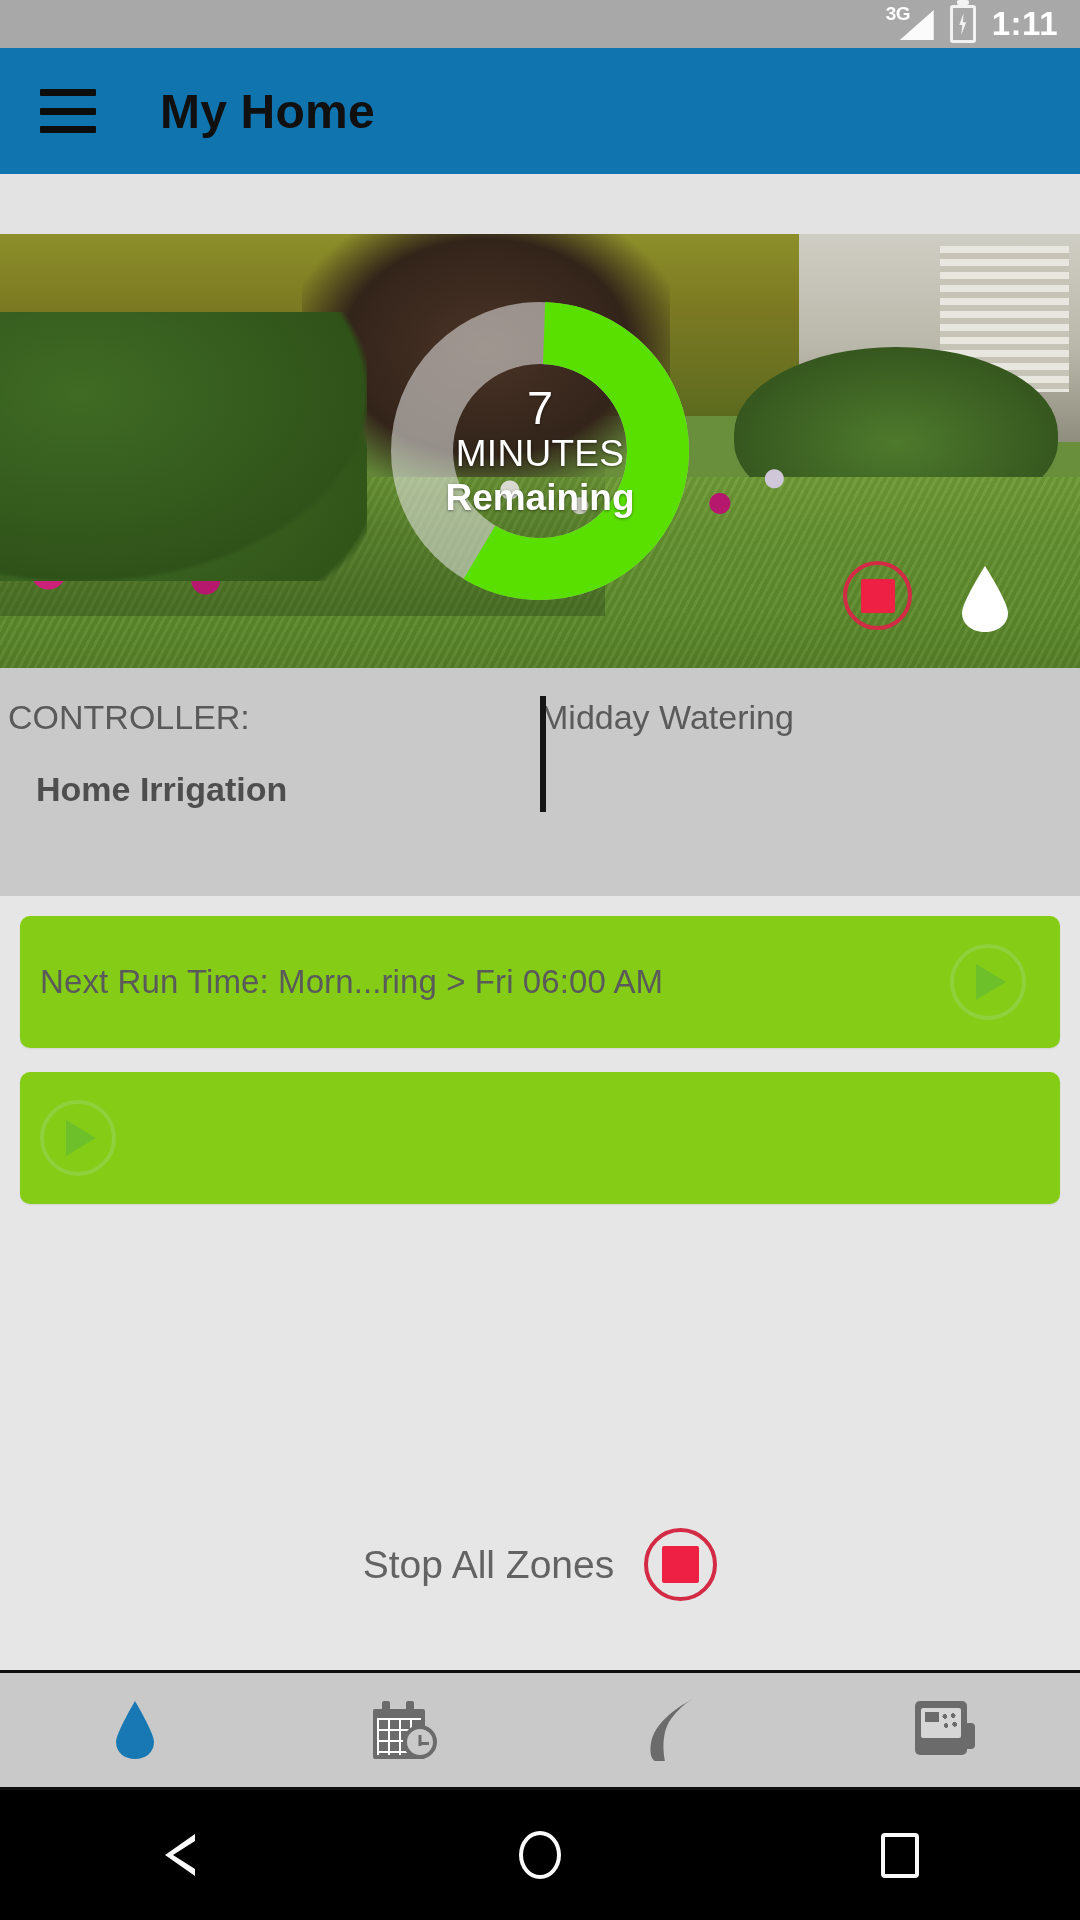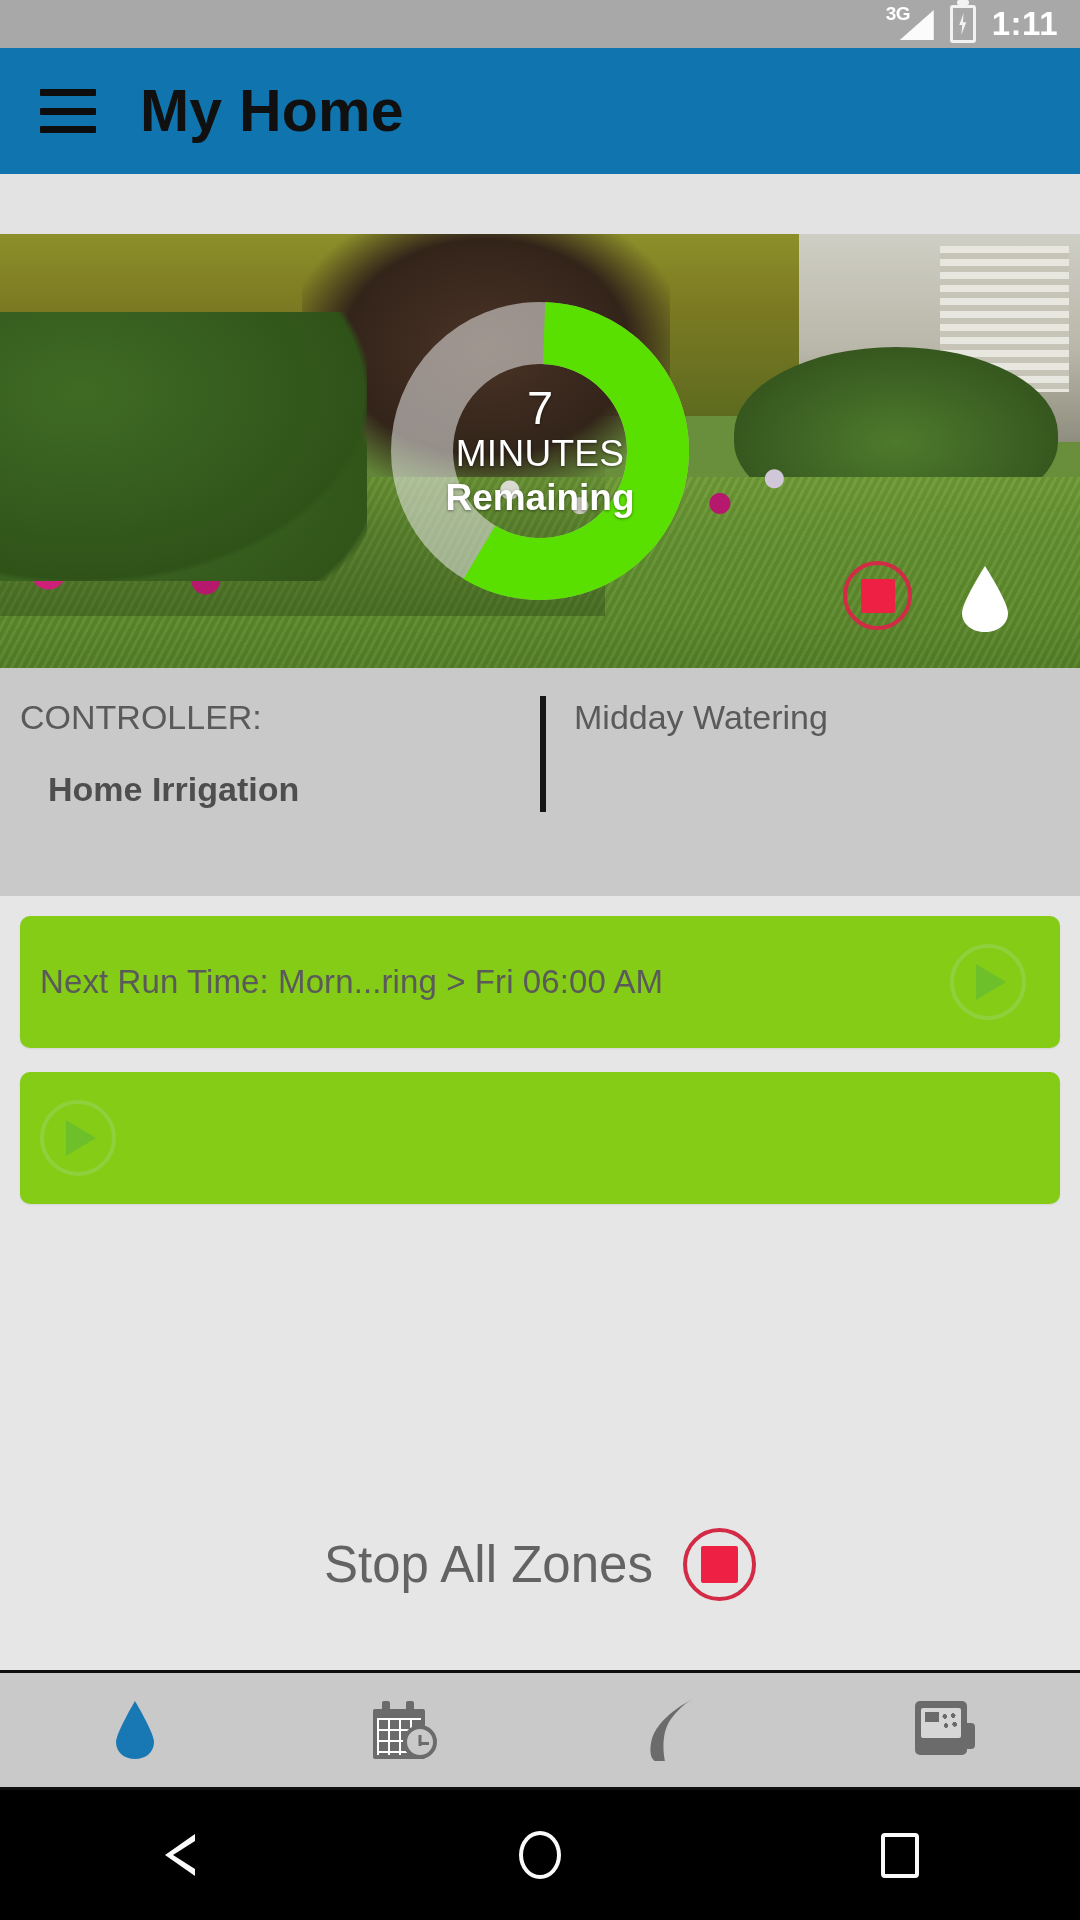--- a/index.html
+++ b/index.html
@@ -53,21 +53,21 @@
     height:126px; width:100%;
     background:#1075ae;
     display:flex; align-items:center;
     padding-left:40px;
     box-shadow:0 2px 3px rgba(0,0,0,.25);
   }
   #hamburger{ width:56px; height:44px; display:flex; flex-direction:column;
               justify-content:space-between; cursor:pointer; }
   #hamburger span{ display:block; height:7px; background:#0d0d0d; border-radius:1px; }
   #app-title{
-    margin-left:44px; font-size:59px; font-weight:700; color:#101010;
+    margin-left:64px; font-size:48px; font-weight:700; color:#101010;
     letter-spacing:.2px;
   }
 
   
   #gap-strip{ height:60px; background:#e3e3e3; width:100%; }
 
   
   #hero{
     position:relative; width:100%; height:434px; overflow:hidden;
     background:#6a8f3c;
@@ -170,26 +170,26 @@
     background:#ffffff;
     clip-path:path("M23 0 C23 0 46 36 46 47 C46 58.6 35.7 66 23 66 C10.3 66 0 58.6 0 47 C0 36 23 0 23 0 Z");
   }
 
   
   #controller-info{
     width:100%; height:228px; background:#c9c9c9;
     display:flex; align-items:flex-start; position:relative;
     padding-top:32px;
   }
-  #ci-left{ width:540px; padding-left:20px; }
+  #ci-left{ width:540px; padding-left:8px; }
   #ci-divider{
     position:absolute; left:540px; top:28px;
     width:6px; height:116px; background:#151515;
   }
-  #ci-right{ padding-left:34px; }
+  #ci-right{ }
   .ci-line1{ font-size:34px; color:#5a5a5a; line-height:1.0; }
   .ci-line2{ font-size:34px; color:#5a5a5a; line-height:1.0; margin-top:38px;margin-left:28px; }
   #ci-controller-name{ font-weight:700; color:#4e4e4e; }
 
   
   #runtime-list{ padding:20px 20px 0 20px; }
   .run-row{
     height:132px; background:#84cc16; border-radius:10px;
     display:flex; align-items:center; justify-content:space-between;
     padding:0 34px 0 20px; margin-bottom:24px;
@@ -208,21 +208,21 @@
     border-top:18px solid transparent;
     border-bottom:18px solid transparent;
   }
 
   
   #stop-all{
     position:absolute; left:0; right:0; top:1528px;
     display:flex; align-items:center; justify-content:center; gap:30px;
     cursor:pointer;
   }
-  #stop-all-label{ font-size:51px; color:#636363; }
+  #stop-all-label{ font-size:39px; color:#636363; }
   #stop-all-btn{
     width:73px;height:73px;border-radius:50%;
     border:4px solid #d32a45; display:flex;align-items:center;justify-content:center;
   }
   #stop-all-btn .sq{ width:37px;height:37px;background:#ee2144;border-radius:2px;}
 
   
   #tabbar{
     position:absolute; left:0; bottom:130px; width:100%; height:120px;
     background:#c9c9c9; border-top:3px solid #0e0e0e; border-bottom:3px solid #0e0e0e;

